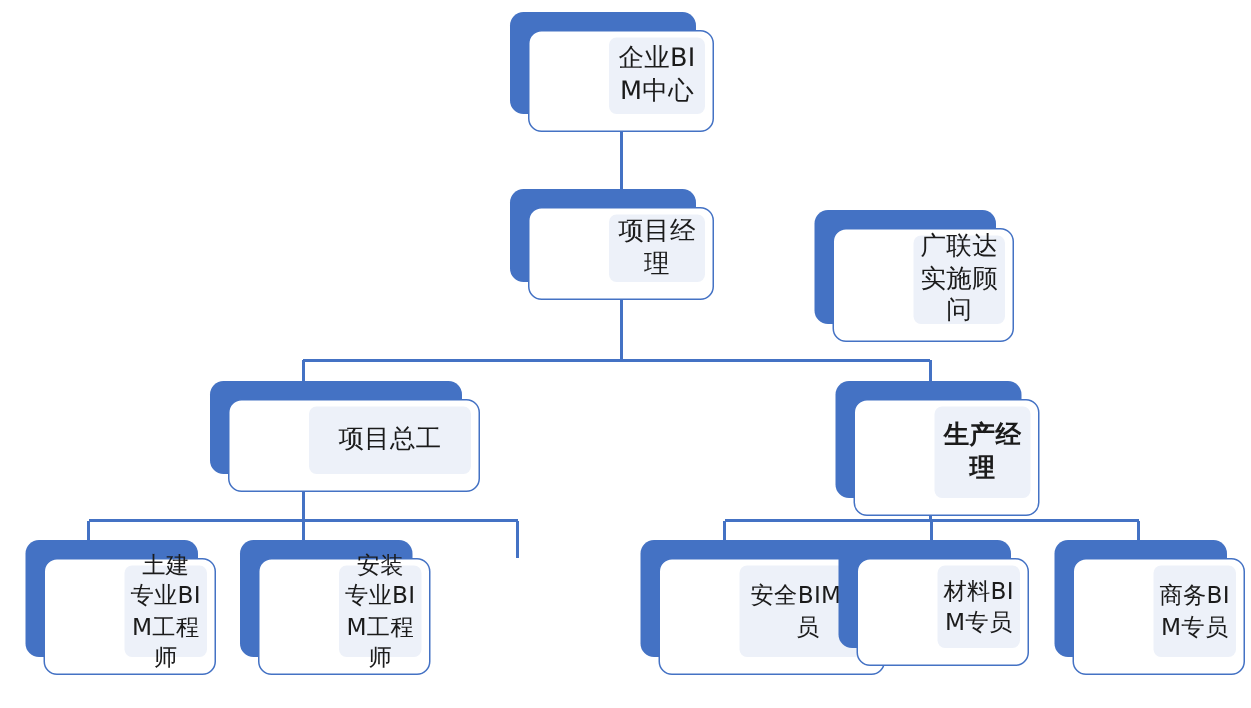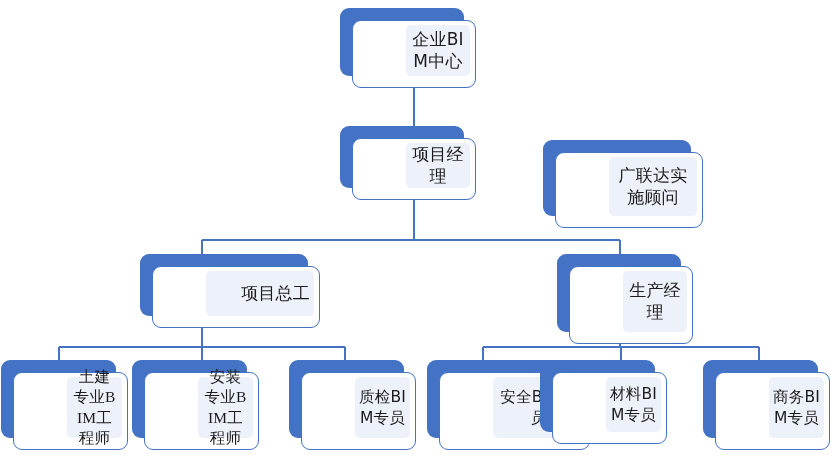--- a/index.html
+++ b/index.html
@@ -52,21 +52,21 @@
   .node .panel {
     position: absolute;
     left: 5px;
     top: 4px;
     right: 5px;
     bottom: 11px;
     background: #EDF1F9;
     border-radius: 5px;
     display: flex;
     align-items: center;
-    justify-content: flex-end;
+    justify-content: center;
     text-align: center;
     box-sizing: border-box;
     margin-left: 48px;
   }
   .node .label {
     color: #1b1b1b;
     font-size: 17px;
     line-height: 1.26;
     letter-spacing: 0.2px;
     padding: 0 4px;
@@ -118,84 +118,76 @@
 
   <div class="node" style="left:340px; top:126px; width:124px; height:62px;">
     <div class="shadow"></div>
     <div class="card">
       <div class="panel">
         <span class="label">项目经理</span>
       </div>
     </div>
   </div>
 
-  <div class="node" style="left:543px; top:140px; width:121px; height:76px;padding-left:27px;">
+  <div class="node" style="left:543px; top:140px; width:121px; height:76px;">
     <div class="shadow"></div>
     <div class="card">
       <div class="panel">
         <span class="label">广联达实施顾问</span>
       </div>
     </div>
   </div>
 
   <div class="node" style="left:140px; top:254px; width:124px; height:62px;padding-left:44px;">
     <div class="shadow"></div>
     <div class="card">
       <div class="panel">
         <span class="label">项目总工</span>
       </div>
     </div>
   </div>
 
-  <div class="node" style="left:557px; top:254px; width:124px; height:78px;">
+  <div class="node" style="left:557px; top:254px; width:124px; height:78px;font-weight:bold;">
     <div class="shadow"></div>
     <div class="card">
       <div class="panel">
         <span class="label">生产经理</span>
       </div>
     </div>
   </div>
 
-  <div class="node small" style="left:1px; top:360px; width:115px; height:78px;font-family:Liberation Serif, serif;">
+  <div class="node small" style="left:17px; top:360px; width:115px; height:78px;">
     <div class="shadow"></div>
     <div class="card">
       <div class="panel">
         <span class="label">土建专业BIM工程师</span>
       </div>
     </div>
   </div>
 
-  <div class="node small" style="left:132px; top:360px; width:115px; height:78px;font-family:Liberation Serif, serif;">
+  <div class="node small" style="left:160px; top:360px; width:115px; height:78px;">
     <div class="shadow"></div>
     <div class="card">
       <div class="panel">
         <span class="label">安装专业BIM工程师</span>
       </div>
     </div>
   </div>
 
-  <div class="node small" style="left:289px; top:360px; width:115px; height:78px;">
-    <div class="shadow"></div>
-    <div class="card">
-      <div class="panel">
-        <span class="label">质检BIM专员</span>
-      </div>
-    </div>
-  </div>
 
   <div class="node small" style="left:427px; top:360px; width:115px; height:78px;padding-left:36px;">
     <div class="shadow"></div>
     <div class="card">
       <div class="panel">
         <span class="label">安全BIM专员</span>
       </div>
     </div>
   </div>
 
-  <div class="node small" style="left:540px; top:360px; width:115px; height:72px;">
+  <div class="node small" style="left:559px; top:360px; width:115px; height:72px;">
     <div class="shadow"></div>
     <div class="card">
       <div class="panel">
         <span class="label">材料BIM专员</span>
       </div>
     </div>
   </div>
 
   <div class="node small" style="left:703px; top:360px; width:115px; height:78px;">
     <div class="shadow"></div>

